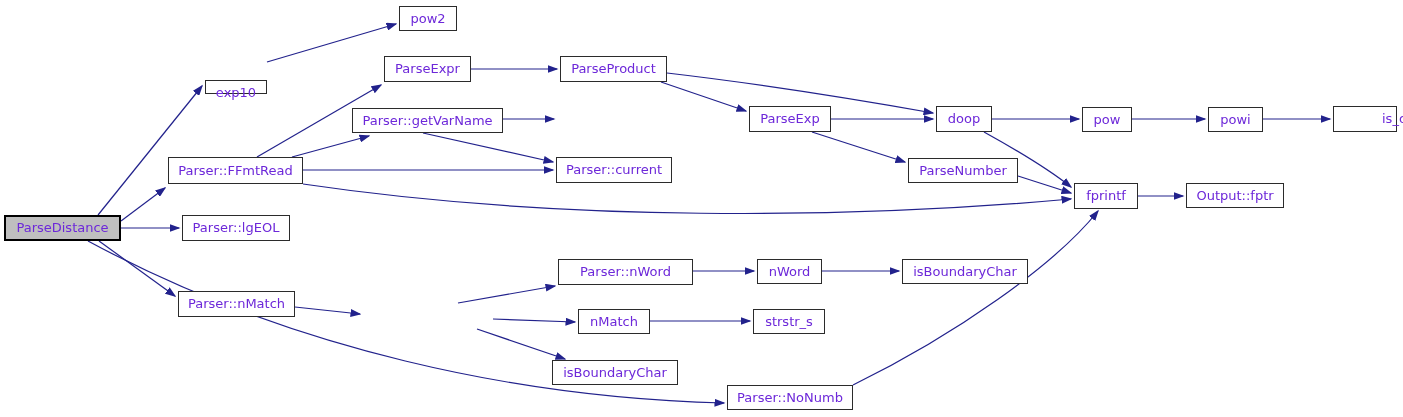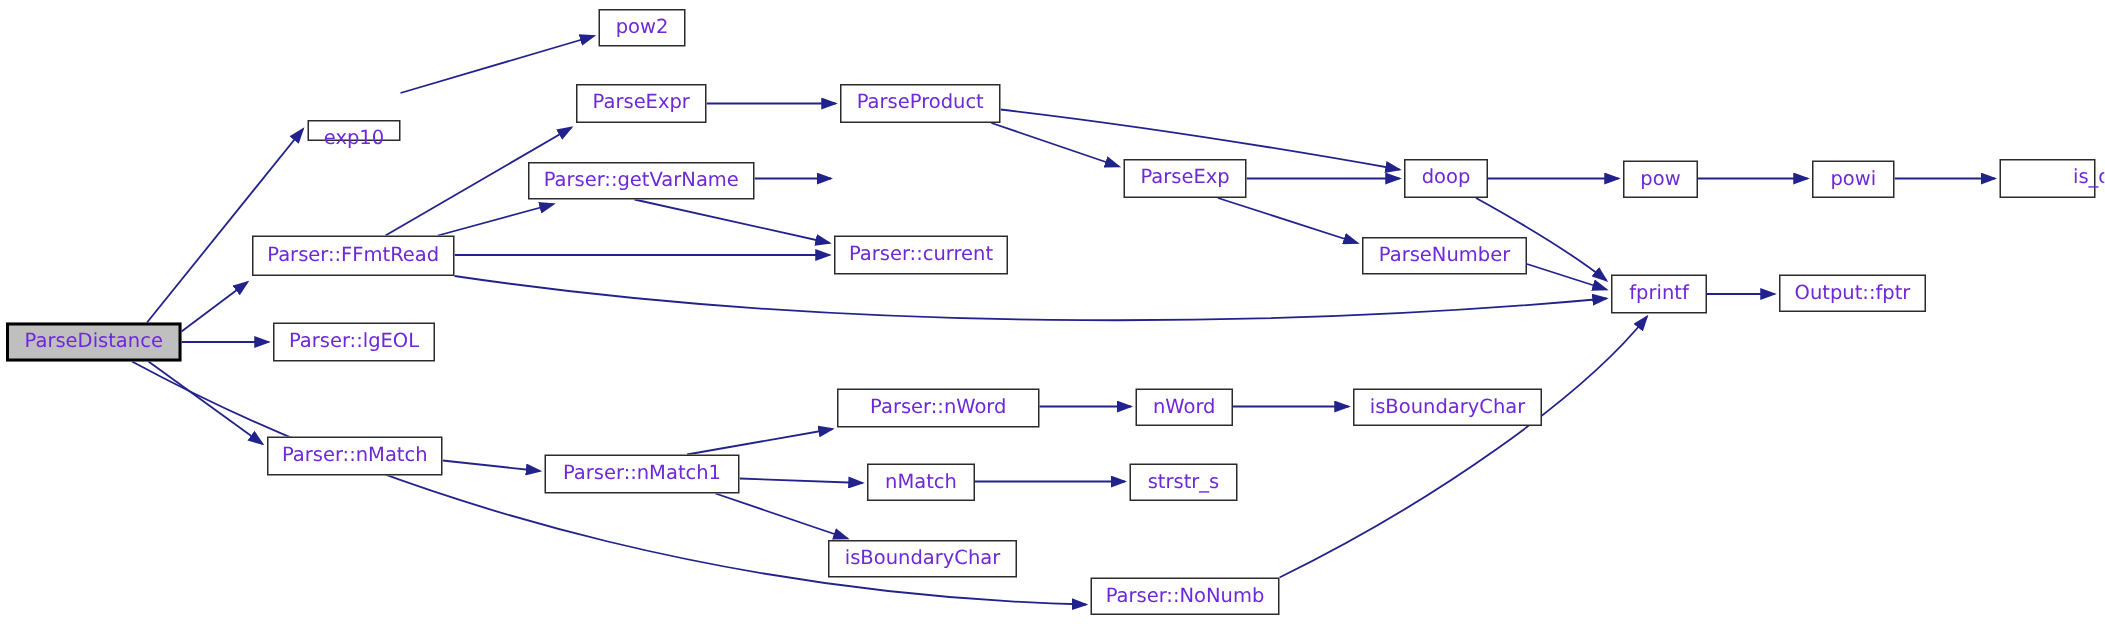--- a/index.html
+++ b/index.html
@@ -80,21 +80,20 @@
     <div class="node" style="left: 182px; top: 215px; width: 108px; height: 26px; line-height: 24px;">Parser::lgEOL</div>
     <div class="node" style="left: 749px; top: 106px; width: 82px; height: 26px; line-height: 24px;">ParseExp</div>
     <div class="node" style="left: 936px; top: 106px; width: 56px; height: 26px; line-height: 24px;">doop</div>
     <div class="node" style="left: 1082px; top: 107px; width: 50px; height: 25px; line-height: 23px;">pow</div>
     <div class="node" style="left: 1208px; top: 107px; width: 55px; height: 25px; line-height: 23px;">powi</div>
     <div class="node" style="left: 1333px; top: 106px; width: 64px; height: 26px; line-height: 24px; padding-left: 48px;">is_odd</div>
     <div class="node" style="left: 908px; top: 158px; width: 110px; height: 25px; line-height: 23px;">ParseNumber</div>
     <div class="node" style="left: 1074px; top: 183px; width: 64px; height: 26px; line-height: 24px; text-align: center;">fprintf</div>
     <div class="node" style="left: 1186px; top: 183px; width: 98px; height: 25px; line-height: 23px;">Output::fptr</div>
     <div class="node" style="left: 178px; top: 291px; width: 117px; height: 26px; line-height: 24px;">Parser::nMatch</div>
-    <div class="node" style="left: 363px; top: 303px; width: 130px; height: 26px; line-height: 24px;">Parser::nMatch1</div>
     <div class="node" style="left: 558px; top: 259px; width: 135px; height: 26px; line-height: 24px;">Parser::nWord</div>
     <div class="node" style="left: 757px; top: 259px; width: 65px; height: 25px; line-height: 23px;">nWord</div>
     <div class="node" style="left: 902px; top: 259px; width: 126px; height: 25px; line-height: 23px;">isBoundaryChar</div>
     <div class="node" style="left: 578px; top: 309px; width: 72px; height: 25px; line-height: 23px;">nMatch</div>
     <div class="node" style="left: 753px; top: 309px; width: 72px; height: 25px; line-height: 23px;">strstr_s</div>
     <div class="node" style="left: 552px; top: 360px; width: 126px; height: 25px; line-height: 23px;">isBoundaryChar</div>
     <div class="node" style="left: 727px; top: 385px; width: 126px; height: 25px; line-height: 23px;">Parser::NoNumb</div>
   </div>
 
 </body></html>

